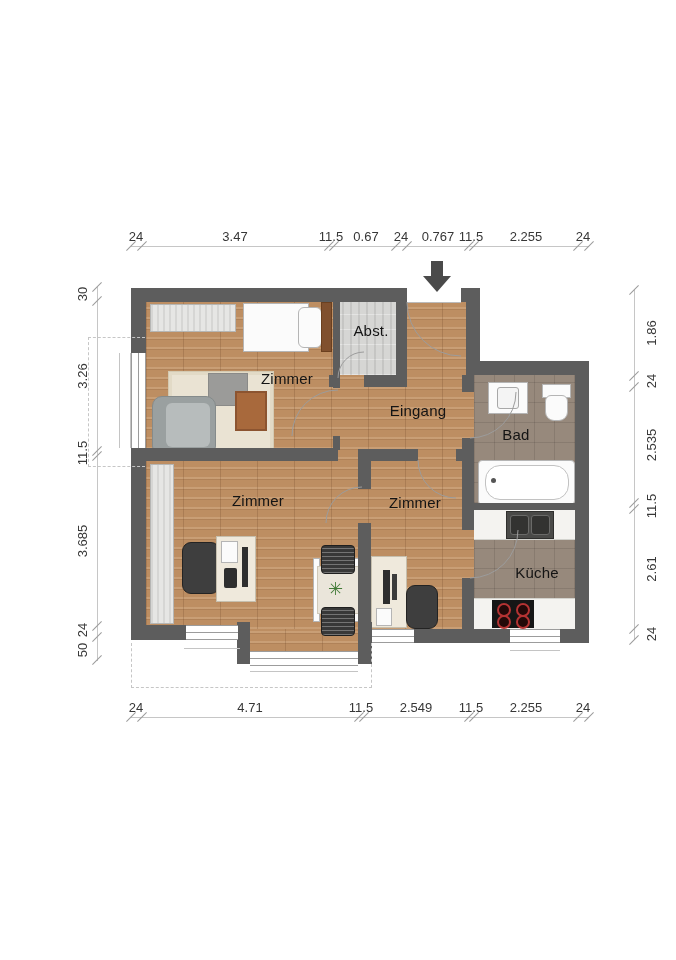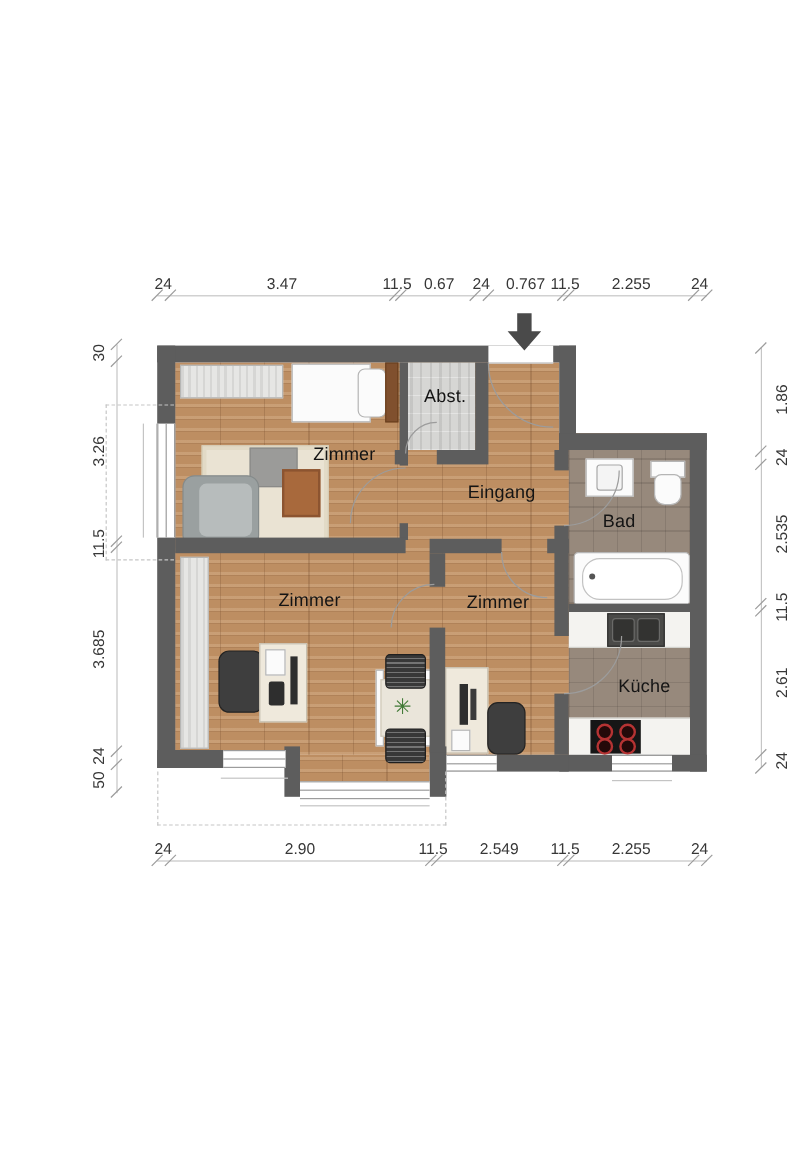--- a/index.html
+++ b/index.html
@@ -183,21 +183,21 @@
   <div class="dimline" style="left:131px;top:717px;width:458px;height:1px;"></div>
   <div class="tick" style="left:131px;top:717px;"></div>
   <div class="tick" style="left:142px;top:717px;"></div>
   <div class="tick" style="left:359px;top:717px;"></div>
   <div class="tick" style="left:364px;top:717px;"></div>
   <div class="tick" style="left:469px;top:717px;"></div>
   <div class="tick" style="left:474px;top:717px;"></div>
   <div class="tick" style="left:578px;top:717px;"></div>
   <div class="tick" style="left:589px;top:717px;"></div>
   <span class="dim h" style="left:136px;top:700px;">24</span>
-  <span class="dim h" style="left:250px;top:700px;">2.90</span>
+  <span class="dim h" style="left:250px;top:700px;">4.71</span>
   <span class="dim h" style="left:361px;top:700px;">11.5</span>
   <span class="dim h" style="left:416px;top:700px;">2.549</span>
   <span class="dim h" style="left:471px;top:700px;">11.5</span>
   <span class="dim h" style="left:526px;top:700px;">2.255</span>
   <span class="dim h" style="left:583px;top:700px;">24</span>
 
   <div class="dimline" style="left:97px;top:287px;width:1px;height:374px;"></div>
   <div class="tick" style="left:97px;top:287px;"></div>
   <div class="tick" style="left:97px;top:301px;"></div>
   <div class="tick" style="left:97px;top:451px;"></div>

